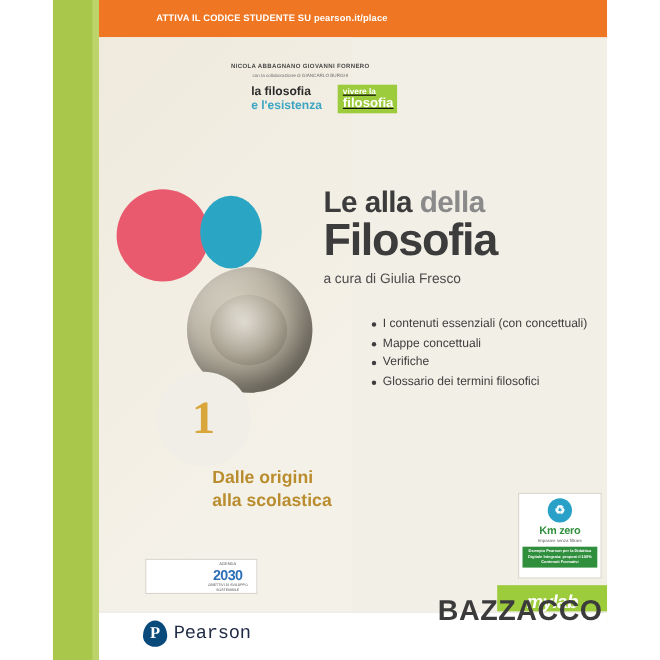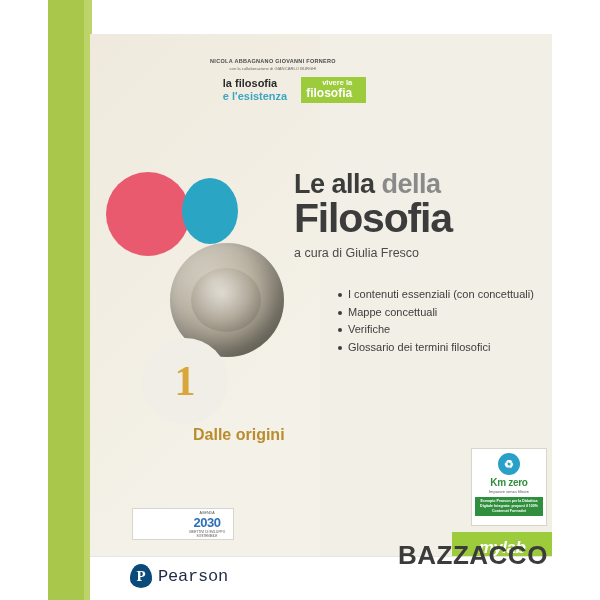--- a/index.html
+++ b/index.html
@@ -133,22 +133,23 @@
     font-weight: bold;
     color: #2b2b2b;
     text-align: left;
     margin-left: 43px;
   }
   .series-badge-a .hl {
     color: #3ca5c2;
   }
   .series-badge-b {
     background: #9ccb3b;
-    padding: 2px 14px 3px 5px;
-    text-align: right;
+    padding: 2px 3px 3px 5px;
+    text-align: left;
+    text-decoration: underline;
   }
   .series-badge-b .l1 {
     font-size: 7.5px;
     font-weight: bold;
     color: #ffffff;
     line-height: 8px;
     display: block;
   }
   .series-badge-b .l2 {
     font-size: 12px;
@@ -436,20 +437,23 @@
 </head>
 <body>
 
 <div id="cover">
   <div class="book">
 
     <div class="spine">
       <div class="spine-inner"></div>
     </div>
 
+    <div class="banner">
+      <div class="banner-text">ATTIVA IL CODICE STUDENTE SU pearson.it/place</div>
+    </div>
 
     <div class="paper">
       <div class="paper-tint"></div>
     </div>
 
     <div class="series">
       <div class="series-authors">NICOLA ABBAGNANO  GIOVANNI FORNERO</div>
       <div class="series-sub">con la collaborazione di GIANCARLO BURGHI</div>
       <div class="series-row">
         <div class="series-badge-a">
@@ -482,20 +486,21 @@
       <ul>
         <li>I contenuti essenziali (con concettuali)</li>
         <li>Mappe concettuali</li>
         <li>Verifiche</li>
         <li>Glossario dei termini filosofici</li>
       </ul>
     </div>
 
     <div class="subtitle">
       <div>Dalle origini</div>
+      <div>alla scolastica</div>
     </div>
 
     <div class="kmzero">
       <div class="km-circle">♻</div>
       <div class="km-title">Km zero</div>
       <div class="km-sub">Imparare senza filtrare</div>
       <div class="km-band">Esempio Pearson per la Didattica Digitale Integrata: proponi il 100% Contenuti Formativi</div>
     </div>
 
     <div class="agenda">

